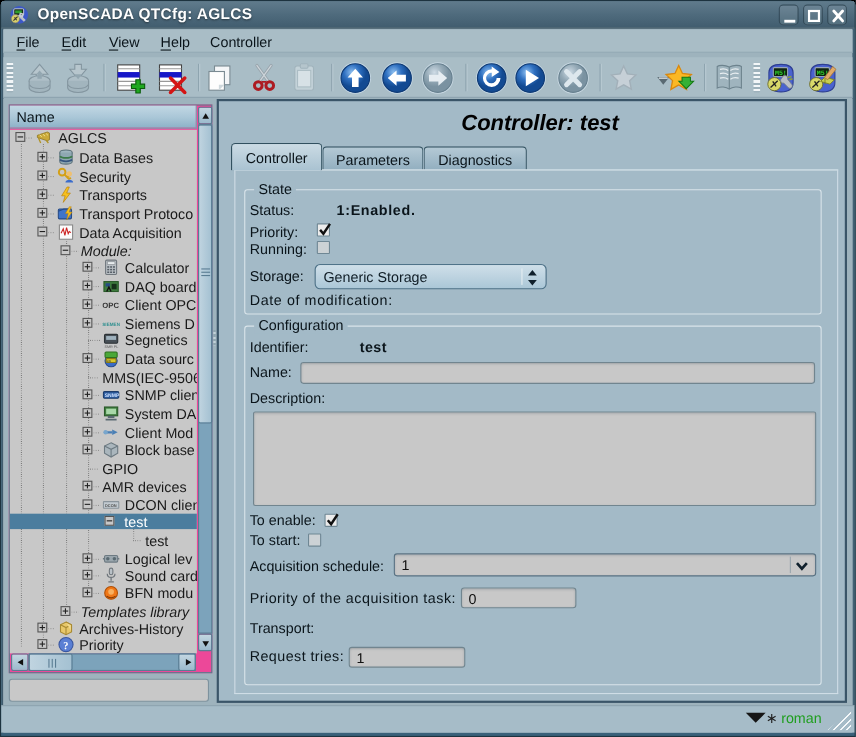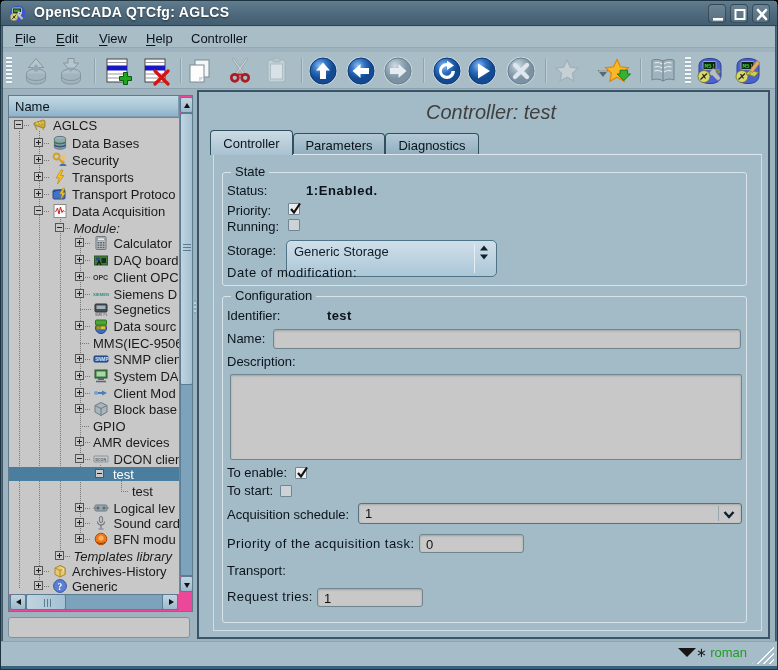--- a/index.html
+++ b/index.html
@@ -65,21 +65,21 @@
 .arr { position:absolute; width:0; height:0; }
 
 
 #graybox { position:absolute; left:5px; top:527px; width:182px; height:21px; background:#c8c8c8;
   border:1px solid #7d929e; border-radius:3px; }
 
 
 #rpanel { position:absolute; left:194px; top:0px; right:5px; bottom:2px;
   border:2px solid #3a5568; background:#a3bac7; }
 #rtitle { position:absolute; left:15px; right:0; top:9px; text-align:center; font-size:20px;
-  font-weight:normal; font-style:italic; color:#404040; }
+  font-weight:bold; font-style:italic; color:#000000; }
 .tab { position:absolute; border:1px solid #31505f; border-bottom:none; border-radius:4px 4px 0 0;
   text-align:center; color:#0a141a; }
 #tab1 { left:11px; top:38px; width:83px; height:25px; background:linear-gradient(#cbdbe4,#a9c2d1);
   z-index:3; }
 #tab2 { left:94px; top:41px; width:92px; height:22px; background:linear-gradient(#b4c9d5,#91aebf); }
 #tab3 { left:186px; top:41px; width:94px; height:22px; background:linear-gradient(#b4c9d5,#91aebf); }
 .tab span { position:absolute; left:0; right:0; top:4px; }
 #tab1 span { top:5px; }
 #pane { position:absolute; left:14px; top:62px; right:6px; bottom:6px;
   border:1px solid #cfdde6; background:#a3bac7; border-top-color:#dde8ee; }
@@ -572,21 +572,21 @@
     <div class="trow" style="left:63.0px;top:445.3px">
           <span class="lbl">Archives-History</span>
         </div>
     <div class="hstub" style="left:35.0px;top:468.0px;width:6.0px"></div>
     <div class="ebox plus" style="left:25.0px;top:463.0px"></div>
     <div class="ticn" style="left:43.0px;top:460.0px"><svg viewBox="0 0 16 16">
             <circle cx="8" cy="8" r="6.4" fill="#5a7fd4" stroke="#3a57a0"></circle>
             <text x="5.6" y="11.6" font-size="9.5" font-weight="bold" fill="#fff" font-family="Liberation Serif">?</text>
           </svg></div>
     <div class="trow" style="left:63.0px;top:460.0px">
-          <span class="lbl">Generic</span>
+          <span class="lbl">Priority</span>
         </div>
     </div>
     <div class="sb-btn" style="left:171px;top:1px;width:13px;height:16px">
         <div class="arr" style="left:3px;top:5px;border-left:3.5px solid transparent;border-right:3.5px solid transparent;border-bottom:5px solid #111"></div>
       </div>
     <div class="sb-trough" style="left:171px;top:17px;width:13px;height:463px"></div>
     <div class="sb-thumb" style="left:171px;top:17px;width:13px;height:272px">
         <div style="position:absolute;left:2px;top:130px;width:8px;height:1px;background:#5a7d93;box-shadow:0 3px 0 #5a7d93,0 6px 0 #5a7d93"></div>
       </div>
     <div class="sb-btn" style="left:171px;top:480px;width:13px;height:16px">
@@ -627,21 +627,21 @@
         <div class="flabel bold" style="left:60px;top:28px;letter-spacing:0.6px">1:Enabled.</div>
       <div class="flabel" style="left:13px;top:48px">Priority:</div>
       <div class="cb" style="left:74px;top:48px">
           <svg width="16" height="16">
             <path d="M3 8 L6 11.5 L12 2.5" fill="none" stroke="#111" stroke-width="2.2"></path>
           </svg>
         </div>
       <div class="flabel" style="left:13px;top:64px">Running:</div>
       <div class="cb off" style="left:74px;top:64px"></div>
       <div class="flabel" style="left:13px;top:88px">Storage:</div>
-      <div class="combo" style="left:72px;top:85px;width:211px;height:37px">
+      <div class="combo" style="left:72px;top:85px;width:211px;height:23px">
           <span class="ctext">Generic Storage</span>
           <span class="csep"></span>
           <span class="carr"><svg width="14" height="23">
               <path d="M7 4.5 L11 9.5 L3 9.5 Z" fill="#10202c"></path>
               <path d="M7 18.5 L11 13.5 L3 13.5 Z" fill="#10202c"></path>
             </svg></span>
         </div>
       <div class="flabel" style="left:13px;top:110px;letter-spacing:0.55px">Date of modification:</div>
 
       <div class="flabel" style="left:13px;top:153px">Identifier:</div>

